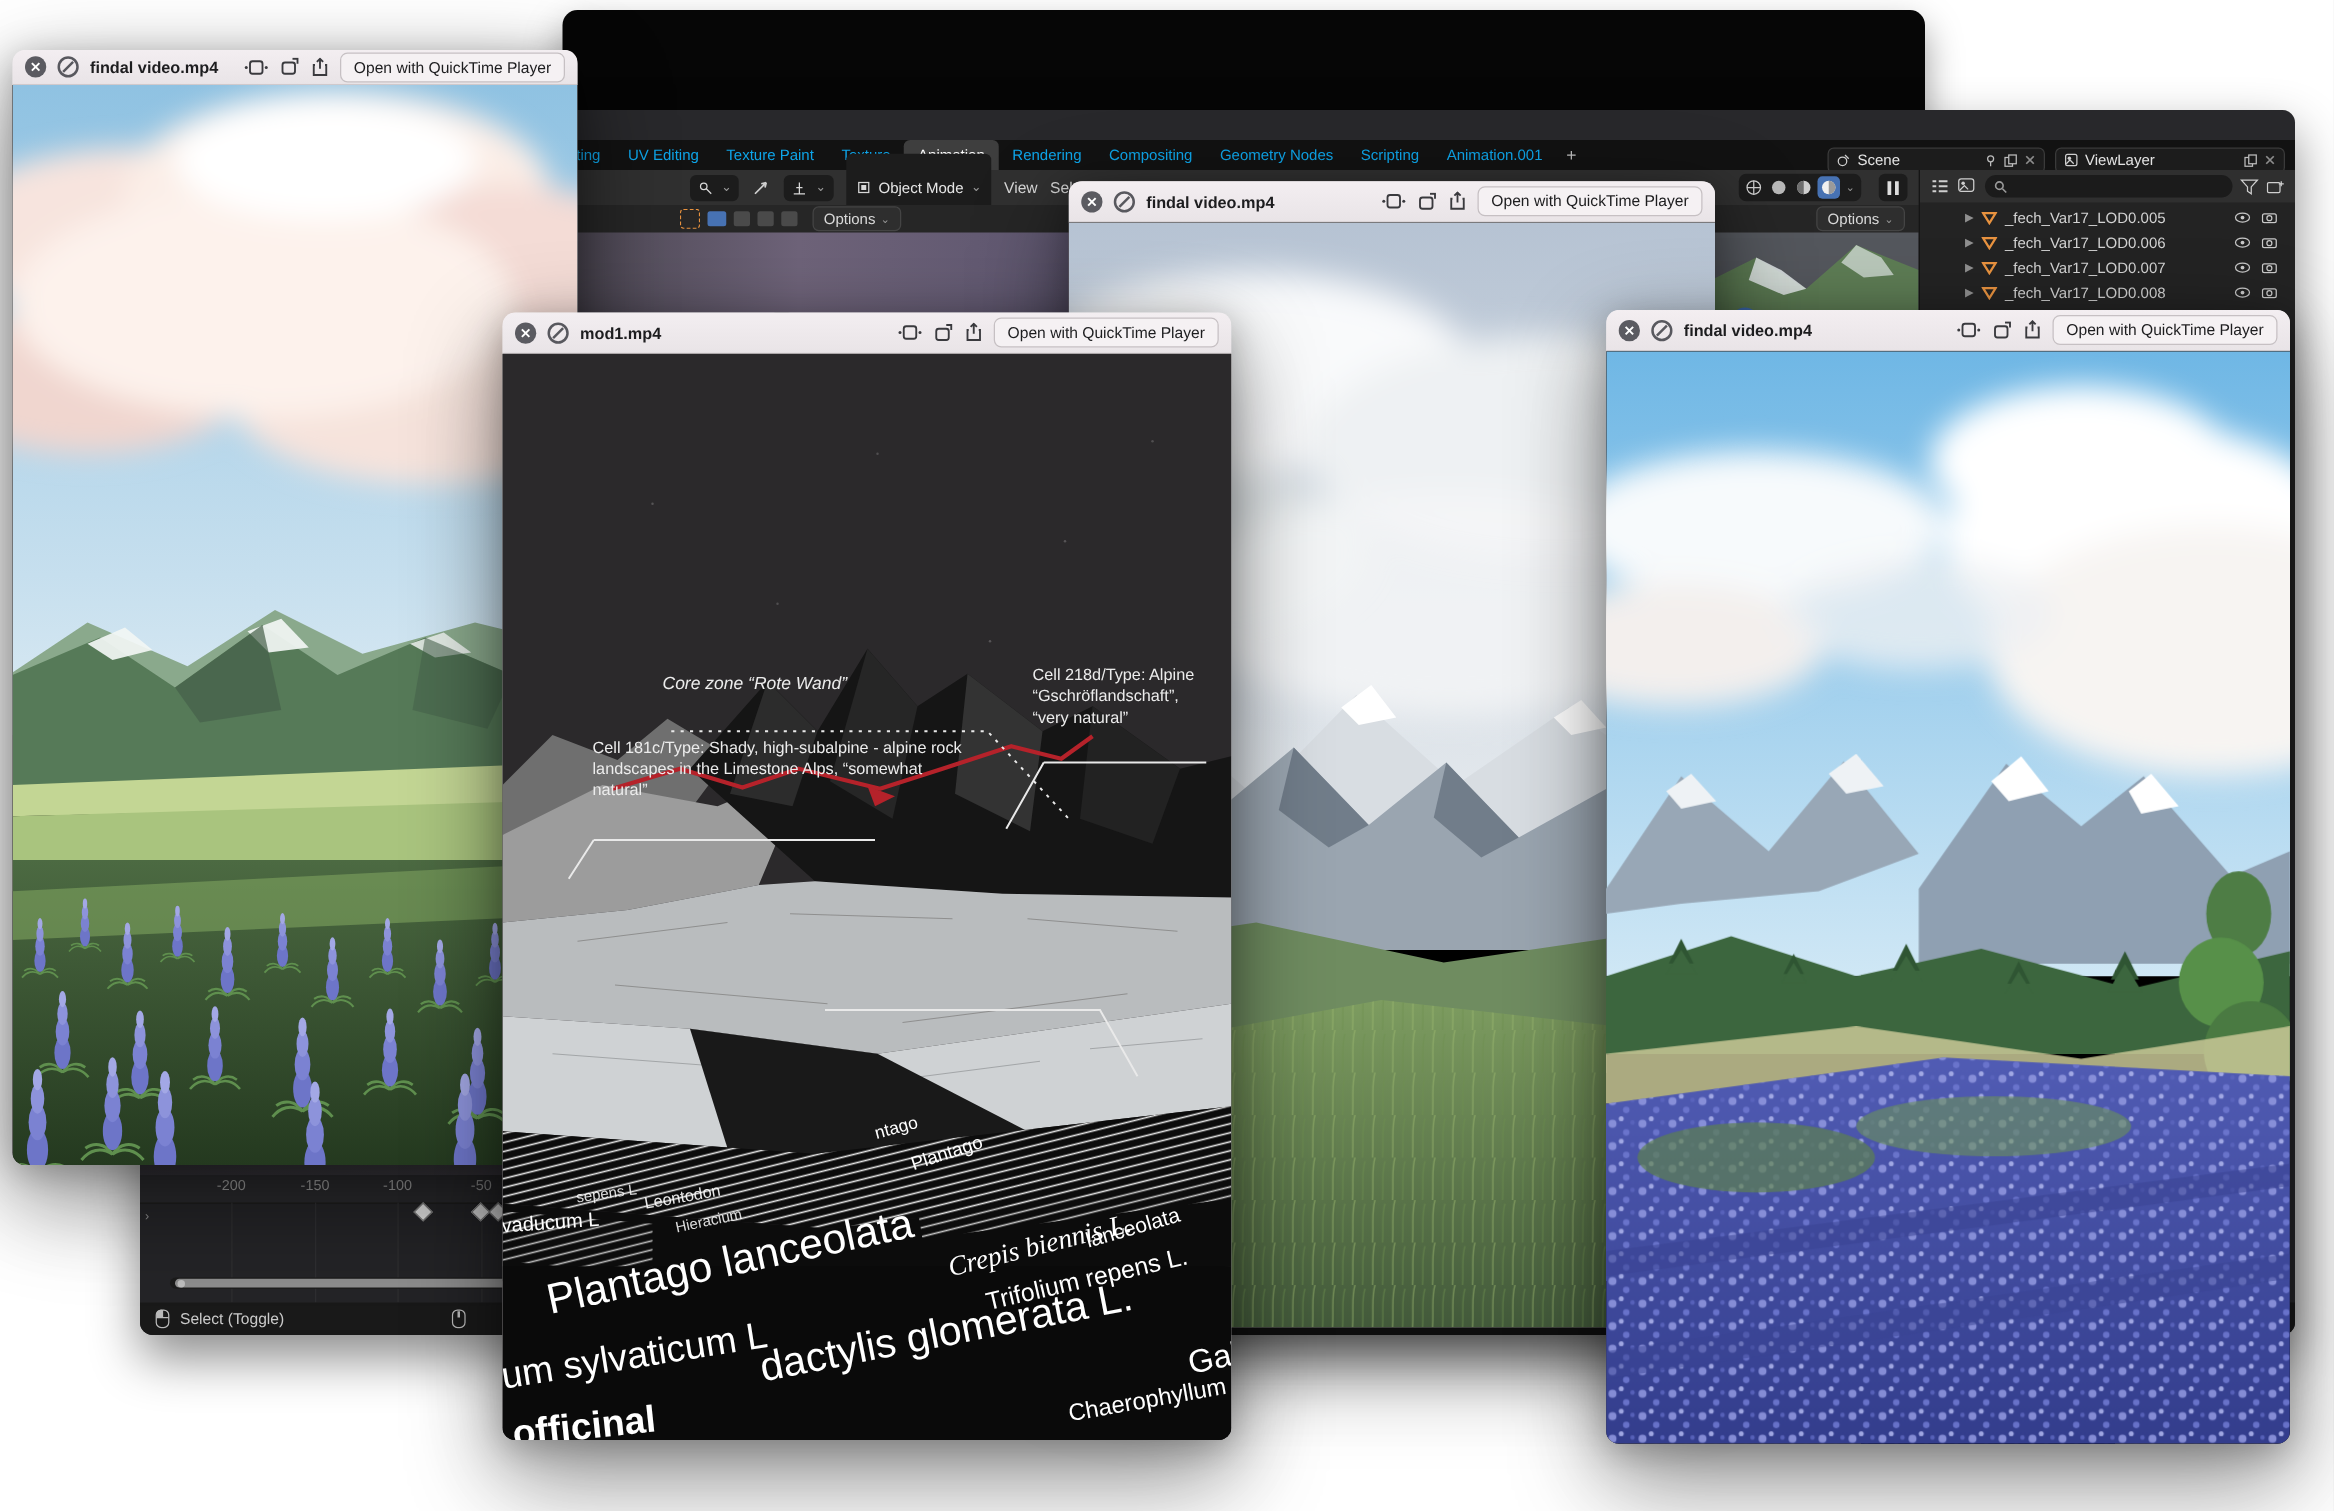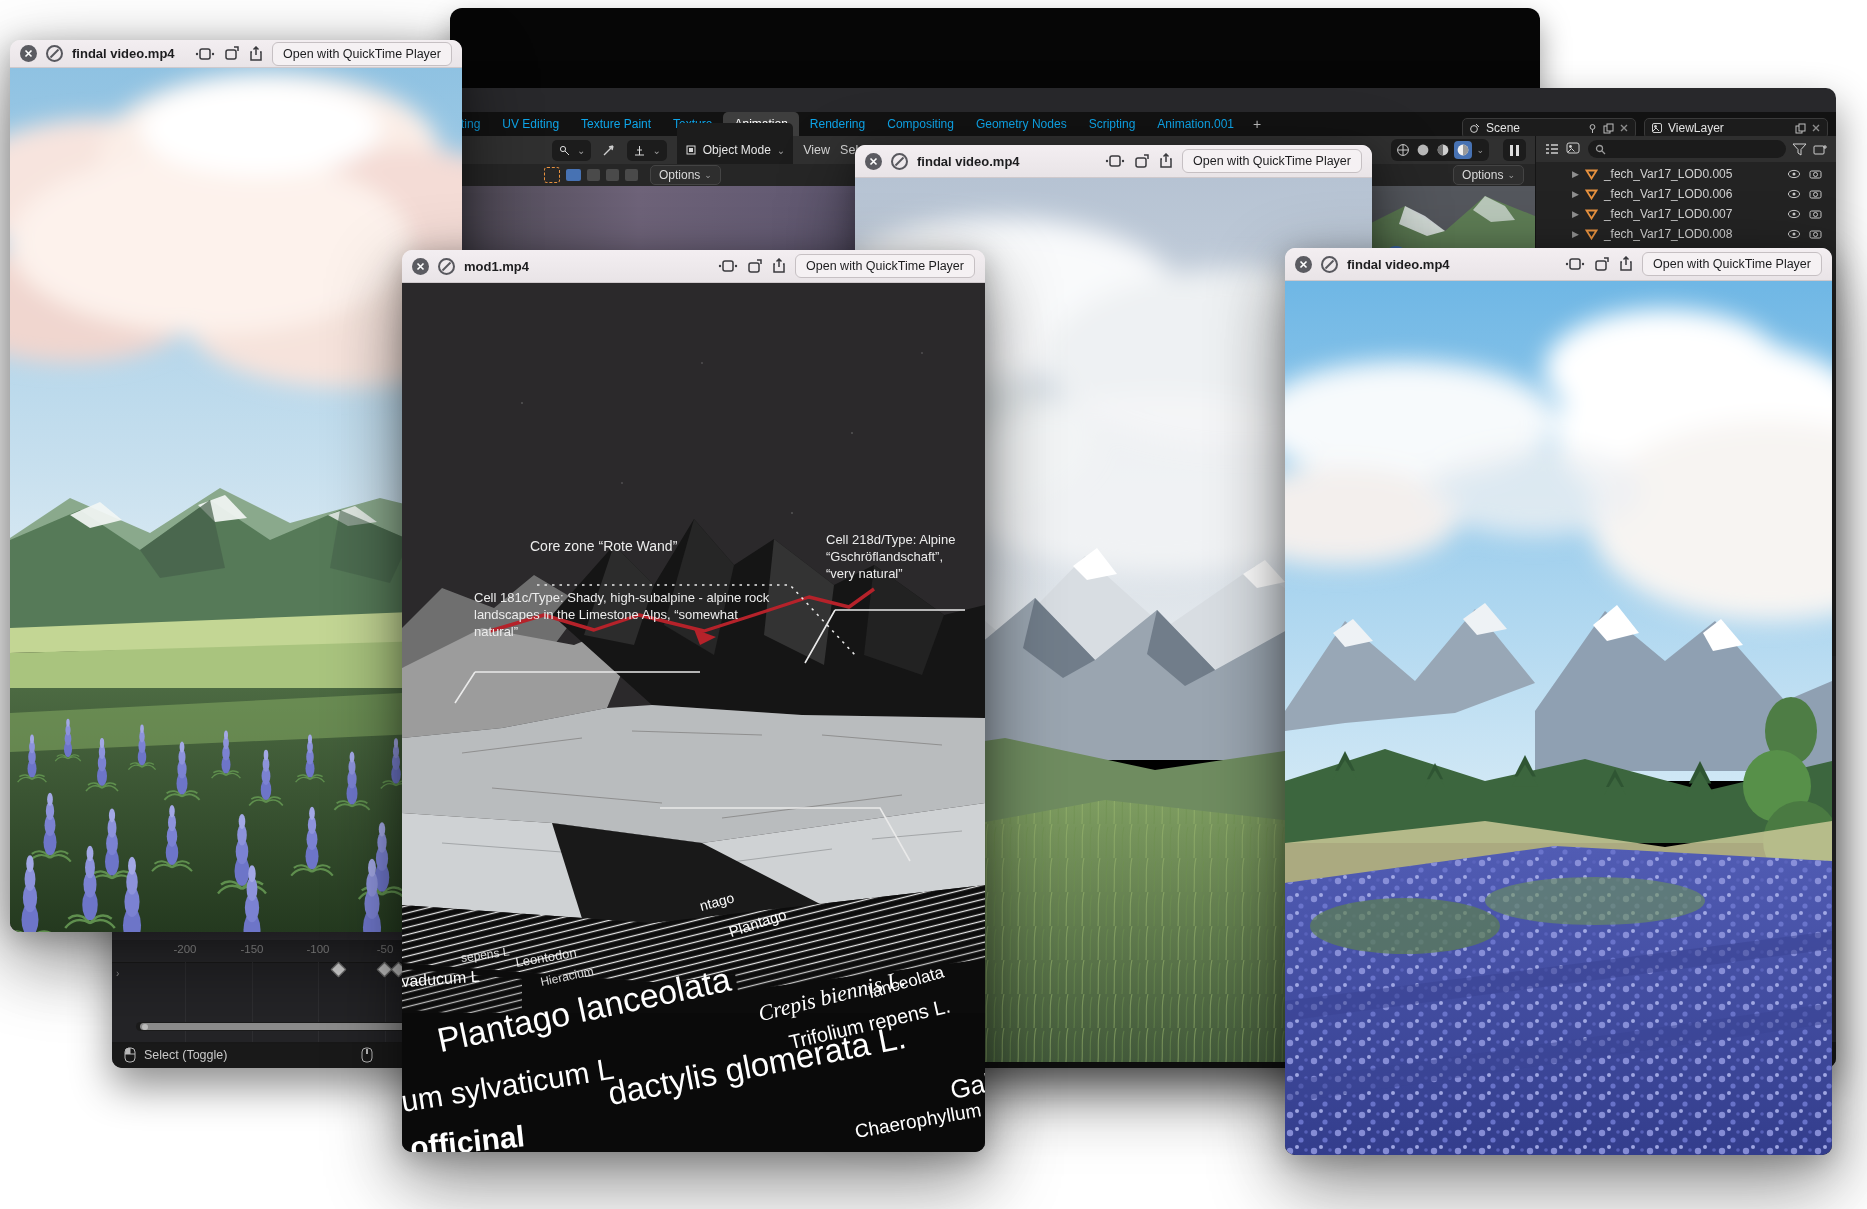--- a/index.html
+++ b/index.html
@@ -64,21 +64,21 @@
   .key{position:absolute;width:9px;height:9px;background:#e6e6e6;border:1px solid #777;transform:rotate(45deg);}
   .tl-scroll{position:absolute;left:24px;right:24px;top:82px;height:9px;background:#1b1b1b;border-radius:5px;}
   .tl-thumb{position:absolute;left:4px;top:1px;width:560px;height:7px;background:#8d8d8d;border-radius:4px;}
   .statusbar{position:absolute;left:0;right:0;top:954px;height:26px;background:#191919;display:flex;
              align-items:center;gap:8px;padding:0 12px;box-sizing:border-box;font-size:12.5px;color:#c9c9c9;}
   
   .gizmo-ball{position:absolute;border-radius:50%;width:22px;height:22px;display:flex;align-items:center;
               justify-content:center;font-size:11px;font-weight:bold;color:#fff;}
   
   .anno{position:absolute;font-size:13px;line-height:1.32;color:#ececec;}
-  .anno.italic{font-size:14px;}
+  .anno.italic{font-style:italic;font-size:14px;}
   .plant{position:absolute;color:#fff;white-space:nowrap;transform-origin:left bottom;}
   .serif{font-family:"Liberation Serif",serif;font-style:italic;}
   .handle-badge{position:absolute;background:#3a3a3e;color:#cfcfcf;font-size:10px;border-radius:4px;
                 padding:1px 4px;letter-spacing:1px;}
 </style>
 </head>
 <body>
 
 <div id="stage">
 

